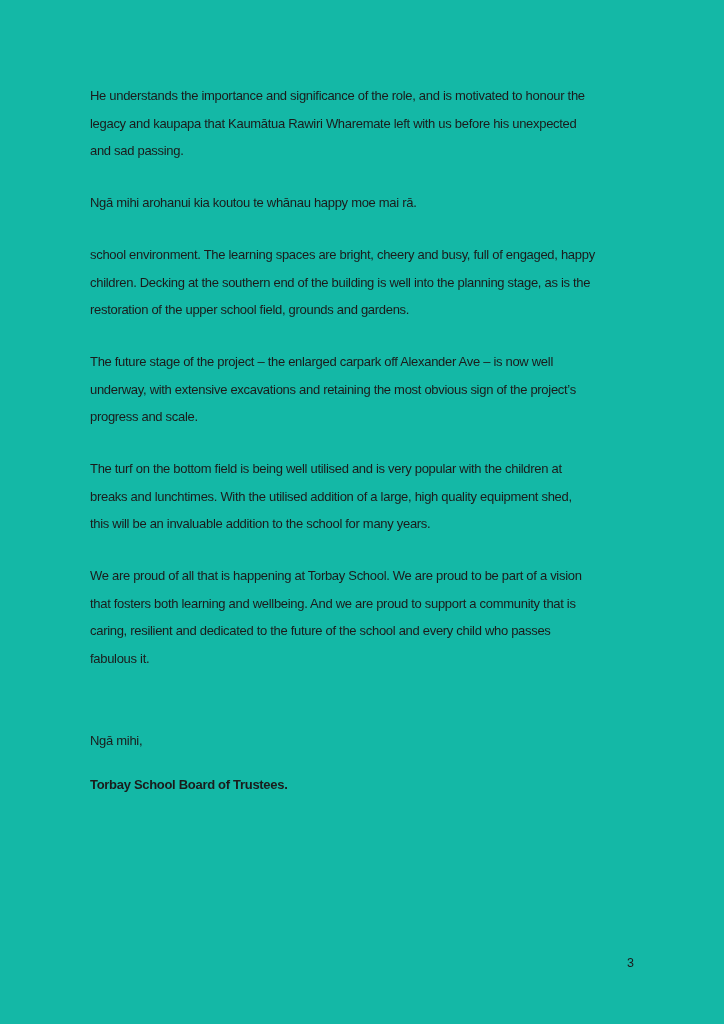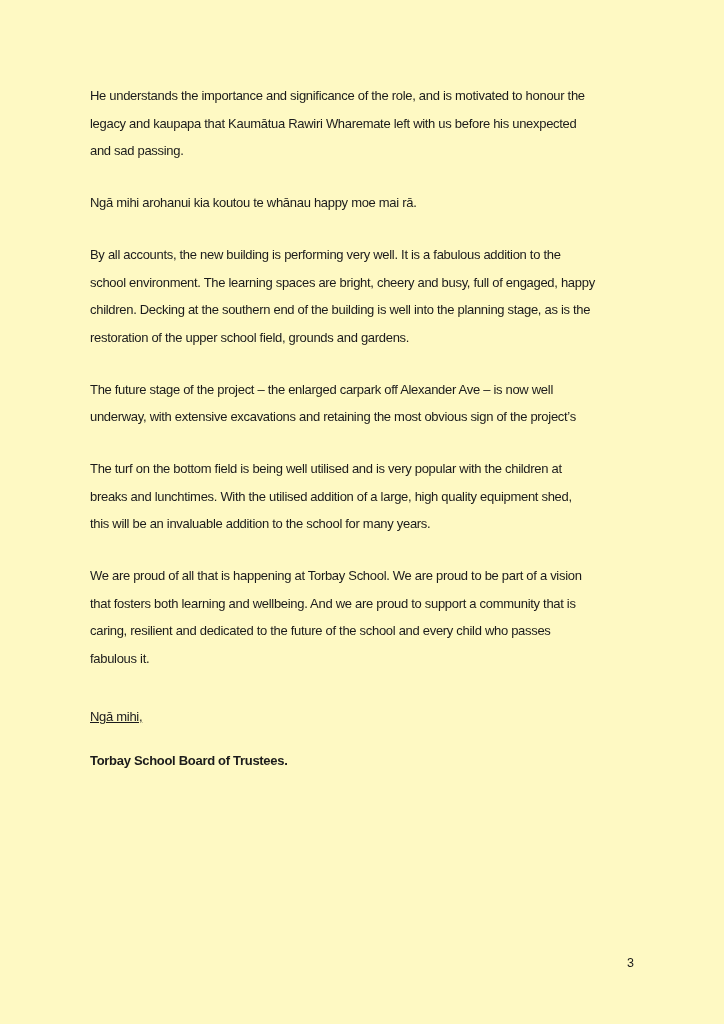--- a/index.html
+++ b/index.html
@@ -4,42 +4,42 @@
 <style>
   html, body {
     margin: 0;
     padding: 0;
     background: #ffffff;
   }
   .page {
     position: relative;
     width: 724px;
     height: 1024px;
-    background: #fef9c3;
+    background: #14b8a6;
     font-family: "Liberation Sans", sans-serif;
     color: #1b1b1b;
     overflow: hidden;
   }
   .content {
     position: absolute;
     left: 90px;
     top: 82px;
     width: 548px;
   }
   .para {
     margin: 0 0 24.5px 0;
     font-size: 13px;
     letter-spacing: -0.3px;
   }
   .line {
     line-height: 27.5px;
     white-space: nowrap;
   }
   
-  .para:nth-child(7) { margin-top: 31px; text-decoration: underline; }
+  .para:nth-child(7) { margin-top: 55px; }
   
   .para:nth-child(8) { margin-top: -8px; font-weight: bold; }
   .page-number {
     position: absolute;
     top: 956px;
     right: 90px;
     font-size: 12.5px;
     line-height: 15px;
   }
 </style>
@@ -50,28 +50,28 @@
   <div class="content">
       <div class="para">
         <div class="line">He understands the importance and significance of the role, and is motivated to honour the</div>
         <div class="line">legacy and kaupapa that Kaumātua Rawiri Wharemate left with us before his unexpected</div>
         <div class="line">and sad passing.</div>
       </div>
       <div class="para">
         <div class="line">Ngā mihi arohanui kia koutou te whānau happy moe mai rā.</div>
       </div>
       <div class="para">
-        <div class="line">By all accounts, the new building is performing very well. It is a fabulous addition to the</div>
         <div class="line">school environment. The learning spaces are bright, cheery and busy, full of engaged, happy</div>
         <div class="line">children. Decking at the southern end of the building is well into the planning stage, as is the</div>
         <div class="line">restoration of the upper school field, grounds and gardens.</div>
       </div>
       <div class="para">
         <div class="line">The future stage of the project – the enlarged carpark off Alexander Ave – is now well</div>
         <div class="line">underway, with extensive excavations and retaining the most obvious sign of the project’s</div>
+        <div class="line">progress and scale.</div>
       </div>
       <div class="para">
         <div class="line">The turf on the bottom field is being well utilised and is very popular with the children at</div>
         <div class="line">breaks and lunchtimes. With the utilised addition of a large, high quality equipment shed,</div>
         <div class="line">this will be an invaluable addition to the school for many years.</div>
       </div>
       <div class="para">
         <div class="line">We are proud of all that is happening at Torbay School. We are proud to be part of a vision</div>
         <div class="line">that fosters both learning and wellbeing. And we are proud to support a community that is</div>
         <div class="line">caring, resilient and dedicated to the future of the school and every child who passes</div>

